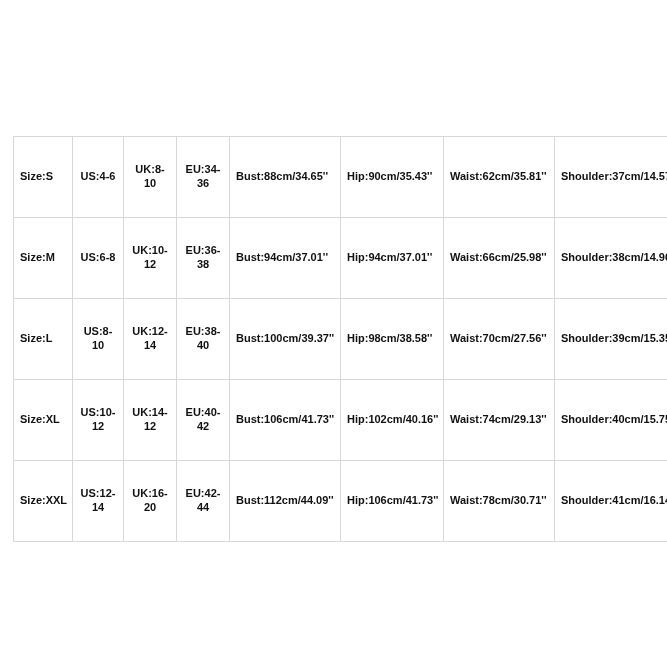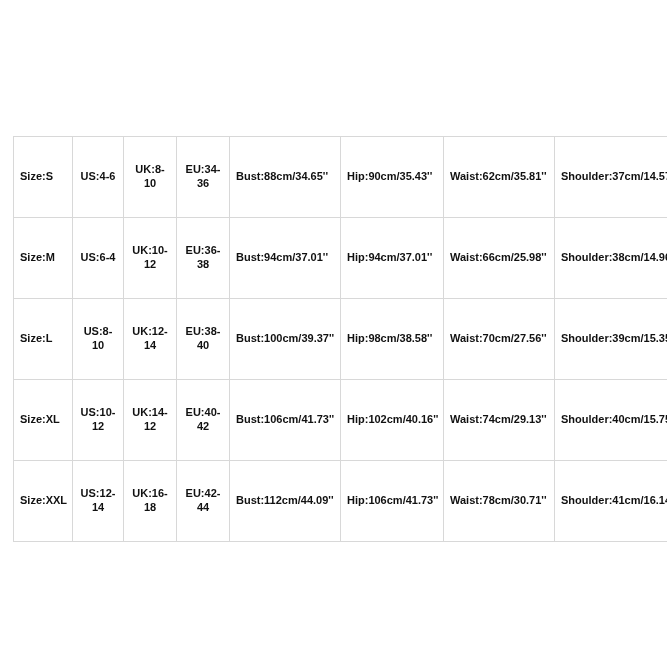--- a/index.html
+++ b/index.html
@@ -69,21 +69,21 @@
           <td class="c-uk">UK:8-10</td>
           <td class="c-eu">EU:34-36</td>
           <td class="c-bust">Bust:88cm/34.65''</td>
           <td class="c-hip">Hip:90cm/35.43''</td>
           <td class="c-waist">Waist:62cm/35.81''</td>
           <td class="c-shoulder">Shoulder:37cm/14.57''</td>
 
         </tr>
         <tr>
           <td class="c-size">Size:M</td>
-          <td class="c-us">US:6-4</td>
+          <td class="c-us">US:6-8</td>
           <td class="c-uk">UK:10-12</td>
           <td class="c-eu">EU:36-38</td>
           <td class="c-bust">Bust:94cm/37.01''</td>
           <td class="c-hip">Hip:94cm/37.01''</td>
           <td class="c-waist">Waist:66cm/25.98''</td>
           <td class="c-shoulder">Shoulder:38cm/14.96''</td>
 
         </tr>
         <tr>
           <td class="c-size">Size:L</td>
@@ -103,21 +103,21 @@
           <td class="c-eu">EU:40-42</td>
           <td class="c-bust">Bust:106cm/41.73''</td>
           <td class="c-hip">Hip:102cm/40.16''</td>
           <td class="c-waist">Waist:74cm/29.13''</td>
           <td class="c-shoulder">Shoulder:40cm/15.75''</td>
 
         </tr>
         <tr>
           <td class="c-size">Size:XXL</td>
           <td class="c-us">US:12-14</td>
-          <td class="c-uk">UK:16-18</td>
+          <td class="c-uk">UK:16-20</td>
           <td class="c-eu">EU:42-44</td>
           <td class="c-bust">Bust:112cm/44.09''</td>
           <td class="c-hip">Hip:106cm/41.73''</td>
           <td class="c-waist">Waist:78cm/30.71''</td>
           <td class="c-shoulder">Shoulder:41cm/16.14''</td>
 
         </tr>
       </tbody>
     </table>
   </div>

